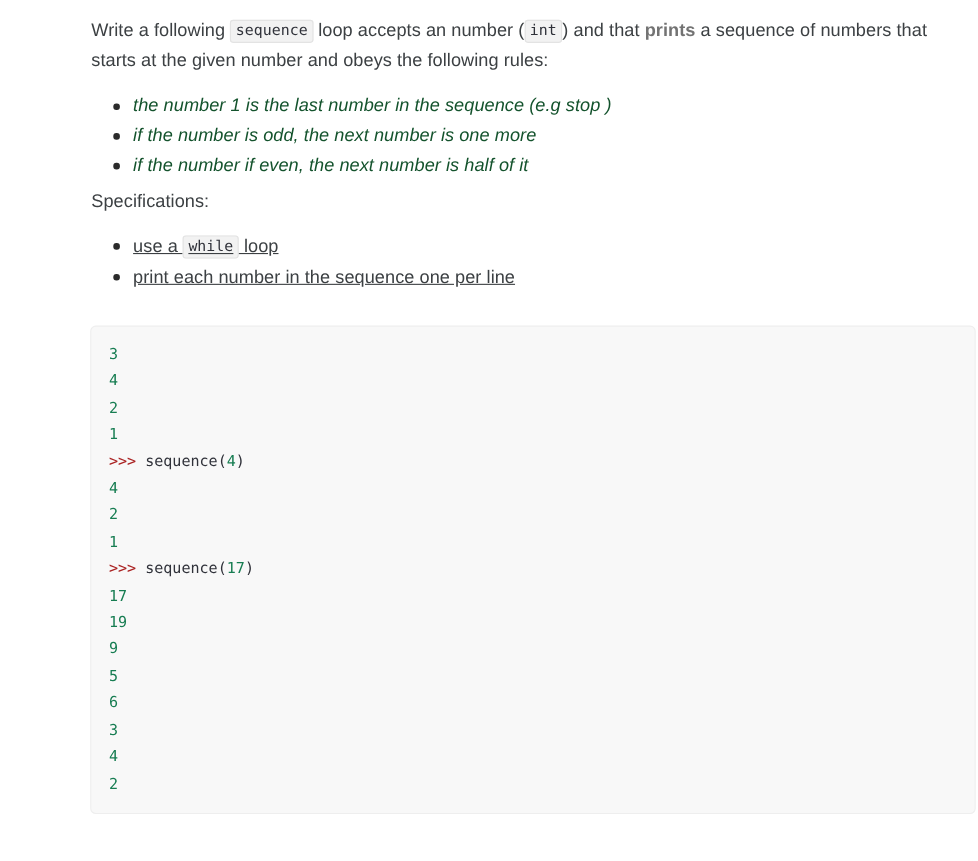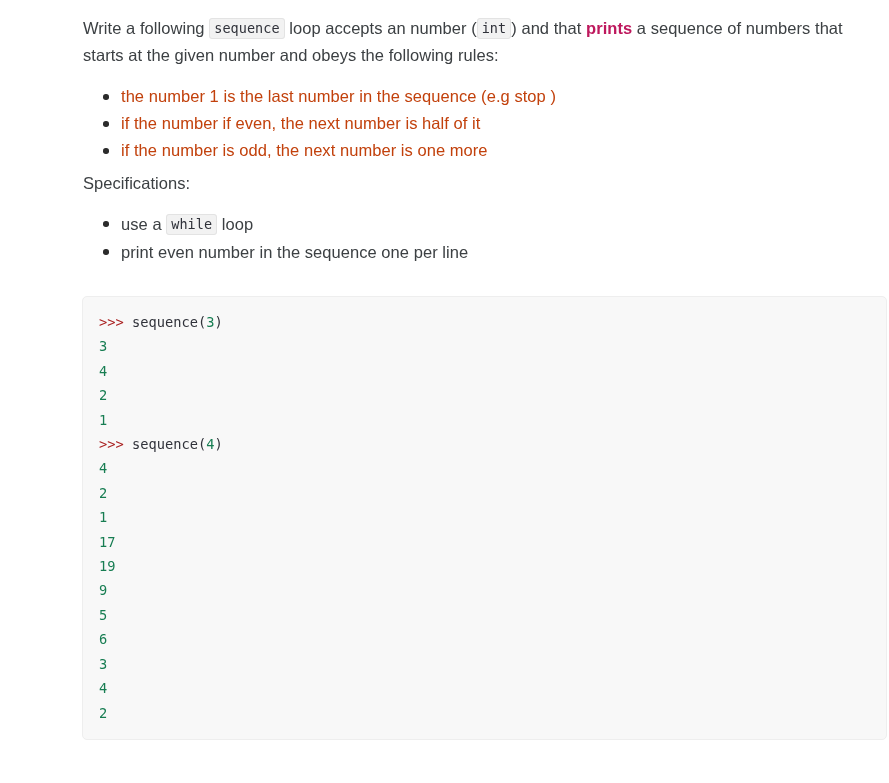--- a/index.html
+++ b/index.html
@@ -37,21 +37,21 @@
   .para-intro {
     margin-top: 3px;
   }
 
   .para-spec {
     margin-top: 6px;
   }
 
   .bold {
     font-weight: bold;
-    color: #be185d;
+    color: #737373;
   }
 
   code.chip {
     font-family: "DejaVu Sans Mono", "Liberation Mono", monospace;
     font-size: 13.5px;
     background: #f2f2f2;
     border: 1px solid #e3e3e3;
     border-radius: 3px;
     padding: 1px 4px 2px 4px;
     color: #30323a;
@@ -61,39 +61,41 @@
 
   ul.rules {
     margin: 14px 0 0 0;
     padding: 0 0 0 38px;
     list-style: none;
   }
   ul.rules li {
     position: relative;
     font-size: 16.5px;
     line-height: 27px;
-    color: #c2410c;
+    color: #14532d;
     margin: 0 0 0 0;
     letter-spacing: 0.05px;
+    font-style: italic;
   }
   ul.rules li::before {
     content: "";
     position: absolute;
     left: -18px;
     top: 11px;
     width: 5.5px;
     height: 5.5px;
     border-radius: 50%;
     background: #2b2b2b;
   }
 
   ul.specs {
     margin: 13px 0 14px 0;
     padding: 0 0 0 38px;
     list-style: none;
+    text-decoration: underline;
   }
   ul.specs li {
     position: relative;
     font-size: 16.5px;
     line-height: 28px;
     color: #3c4043;
     letter-spacing: 0.05px;
   }
   ul.specs li::before {
     content: "";
@@ -132,42 +134,42 @@
 </style>
 </head>
 <body>
 
 <div class="page">
 
   <p class="para para-intro"><span>Write a following </span><code class="chip">sequence</code><span> loop accepts an number (</span><code class="chip">int</code><span>) and that </span><span class="bold">prints</span><span> a sequence of numbers that starts at the given number and obeys the following rules:</span></p>
 
   <ul class="rules">
     <li>the number 1 is the last number in the sequence (e.g stop )</li>
+    <li>if the number is odd, the next number is one more</li>
     <li>if the number if even, the next number is half of it</li>
-    <li>if the number is odd, the next number is one more</li>
   </ul>
 
   <p class="para para-spec">Specifications:</p>
 
   <ul class="specs">
     <li><span>use a </span><code class="chip">while</code><span> loop</span></li>
-    <li><span>print even number in the sequence one per line</span></li>
+    <li><span>print each number in the sequence one per line</span></li>
   </ul>
 
   <div class="codeblock">
     <div id="console-lines">
-        <div class="code-line"><span class="tok-prompt">&gt;&gt;&gt; </span><span class="tok-name">sequence</span><span class="tok-punct">(</span><span class="tok-num">3</span><span class="tok-punct">)</span></div>
         <div class="code-line"><span class="tok-out">3</span></div>
         <div class="code-line"><span class="tok-out">4</span></div>
         <div class="code-line"><span class="tok-out">2</span></div>
         <div class="code-line"><span class="tok-out">1</span></div>
         <div class="code-line"><span class="tok-prompt">&gt;&gt;&gt; </span><span class="tok-name">sequence</span><span class="tok-punct">(</span><span class="tok-num">4</span><span class="tok-punct">)</span></div>
         <div class="code-line"><span class="tok-out">4</span></div>
         <div class="code-line"><span class="tok-out">2</span></div>
         <div class="code-line"><span class="tok-out">1</span></div>
+        <div class="code-line"><span class="tok-prompt">&gt;&gt;&gt; </span><span class="tok-name">sequence</span><span class="tok-punct">(</span><span class="tok-num">17</span><span class="tok-punct">)</span></div>
         <div class="code-line"><span class="tok-out">17</span></div>
         <div class="code-line"><span class="tok-out">19</span></div>
         <div class="code-line"><span class="tok-out">9</span></div>
         <div class="code-line"><span class="tok-out">5</span></div>
         <div class="code-line"><span class="tok-out">6</span></div>
         <div class="code-line"><span class="tok-out">3</span></div>
         <div class="code-line"><span class="tok-out">4</span></div>
         <div class="code-line"><span class="tok-out">2</span></div>
       </div>
   </div>

